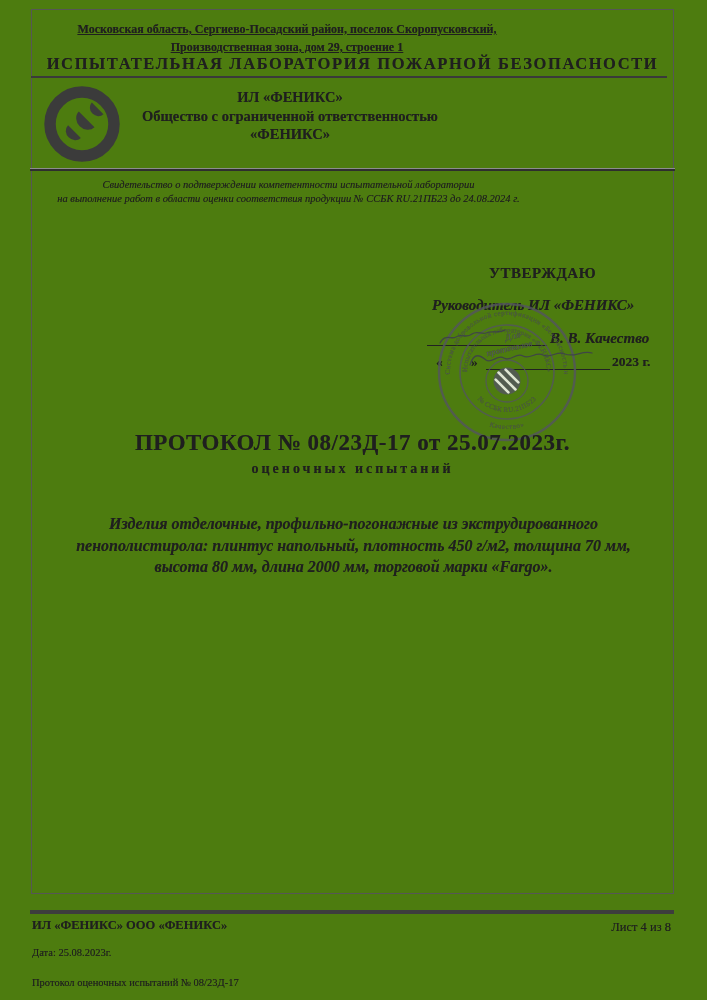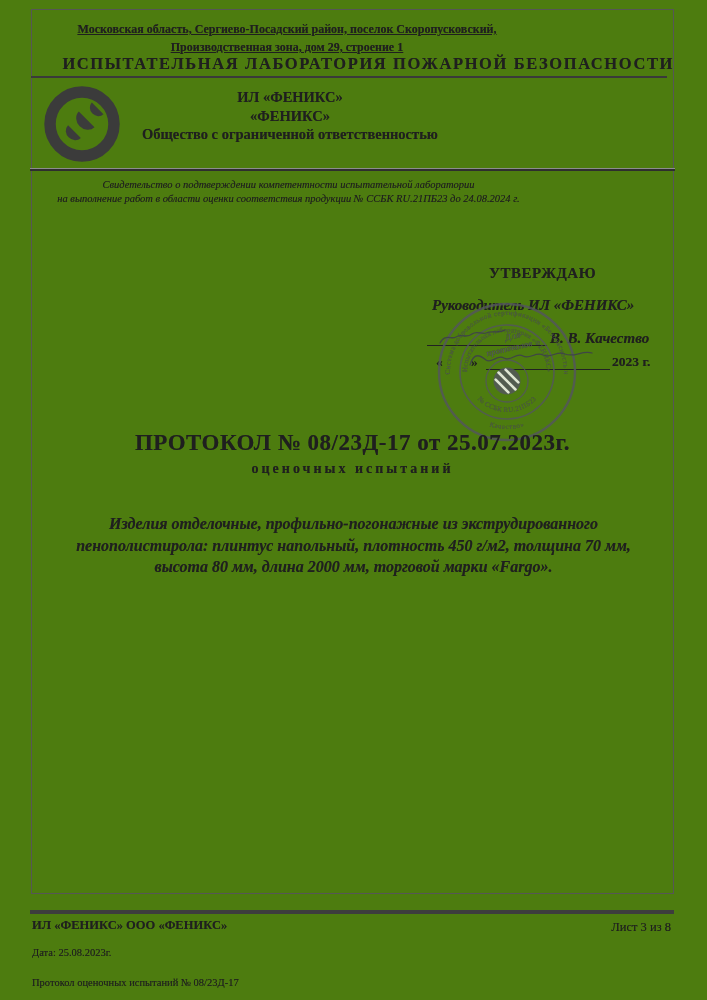--- a/index.html
+++ b/index.html
@@ -14,21 +14,21 @@
     position:absolute; left:31px; top:9px; width:643px; height:885px;
     border:1.5px solid #565656;
   }
   .abs { position:absolute; }
   .ctr { text-align:center; }
   .b  { font-weight:bold; }
   .i  { font-style:italic; }
 
   .address-block { left:31px; top:20px; width:512px; font-size:12px; line-height:18px; }
   .address-block .u { text-decoration:underline; }
-  .lab-title { left:31px; top:54px; width:643px; font-size:16.5px; letter-spacing:1.6px;text-align:right; }
+  .lab-title { left:31px; top:54px; width:643px; font-size:16.5px; letter-spacing:1.6px; }
   .rule-1 { left:31px; top:76px; width:636px; height:2px; background:#3a3a3a; }
 
   .logo-svg { left:41px; top:81px; width:82px; height:86px; }
 
   .company-block { left:80px; top:88px; width:420px; font-size:14.5px; line-height:18.5px; }
 
   .rule-2 { left:30px; top:168px; width:645px; height:3px;
             border-top:1px solid #8d8d8d; border-bottom:2px solid #2e2e2e; }
 
   .cert-block { left:31px; top:178px; width:515px; font-size:10.5px; line-height:13.5px; }
@@ -75,22 +75,22 @@
     <circle cx="50" cy="50" r="39" fill="none" stroke="#3b3b3b" stroke-width="14"></circle>
     <g transform="rotate(45 50 50)" fill="#3b3b3b">
       <path d="M40,23 h20 a10,9 0 1 1 -20,0 z"></path>
       <path d="M36.5,42 h27 a13.5,12 0 1 1 -27,0 z"></path>
       <path d="M39,63 h22 a11,10 0 1 1 -22,0 z"></path>
     </g>
   </svg>
 
   <div class="company-block abs ctr b">
     <div>ИЛ «ФЕНИКС»</div>
+    <div>Общество с ограниченной ответственностью</div>
     <div>«ФЕНИКС»</div>
-    <div>Общество с ограниченной ответственностью</div>
   </div>
 
   <div class="rule-2 abs"></div>
 
   <div class="cert-block abs ctr i">
     <div>Свидетельство о подтверждении компетентности испытательной лаборатории</div>
     <div>на выполнение работ в области оценки соответствия продукции № ССБК RU.21ПБ23 до 24.08.2024 г.</div>
   </div>
 
   <div class="approve-heading abs b">УТВЕРЖДАЮ</div>
@@ -159,15 +159,15 @@
   <div class="subject-block abs ctr b i">
     <div>Изделия отделочные, профильно-погонажные из экструдированного</div>
     <div>пенополистирола: плинтус напольный, плотность 450 г/м2, толщина 70 мм,</div>
     <div>высота 80 мм, длина 2000 мм, торговой марки «Fargo».</div>
   </div>
 
   <div class="footer-rule abs"></div>
   <div class="footer-org abs b">ИЛ «ФЕНИКС» ООО «ФЕНИКС»</div>
   <div class="footer-protocol abs">Протокол оценочных испытаний № 08/23Д-17</div>
   <div class="footer-date abs">Дата: 25.08.2023г.</div>
-  <div class="footer-sheet abs">Лист 3 из 8</div>
+  <div class="footer-sheet abs">Лист 4 из 8</div>
 
 </div>
 
 </body></html>

